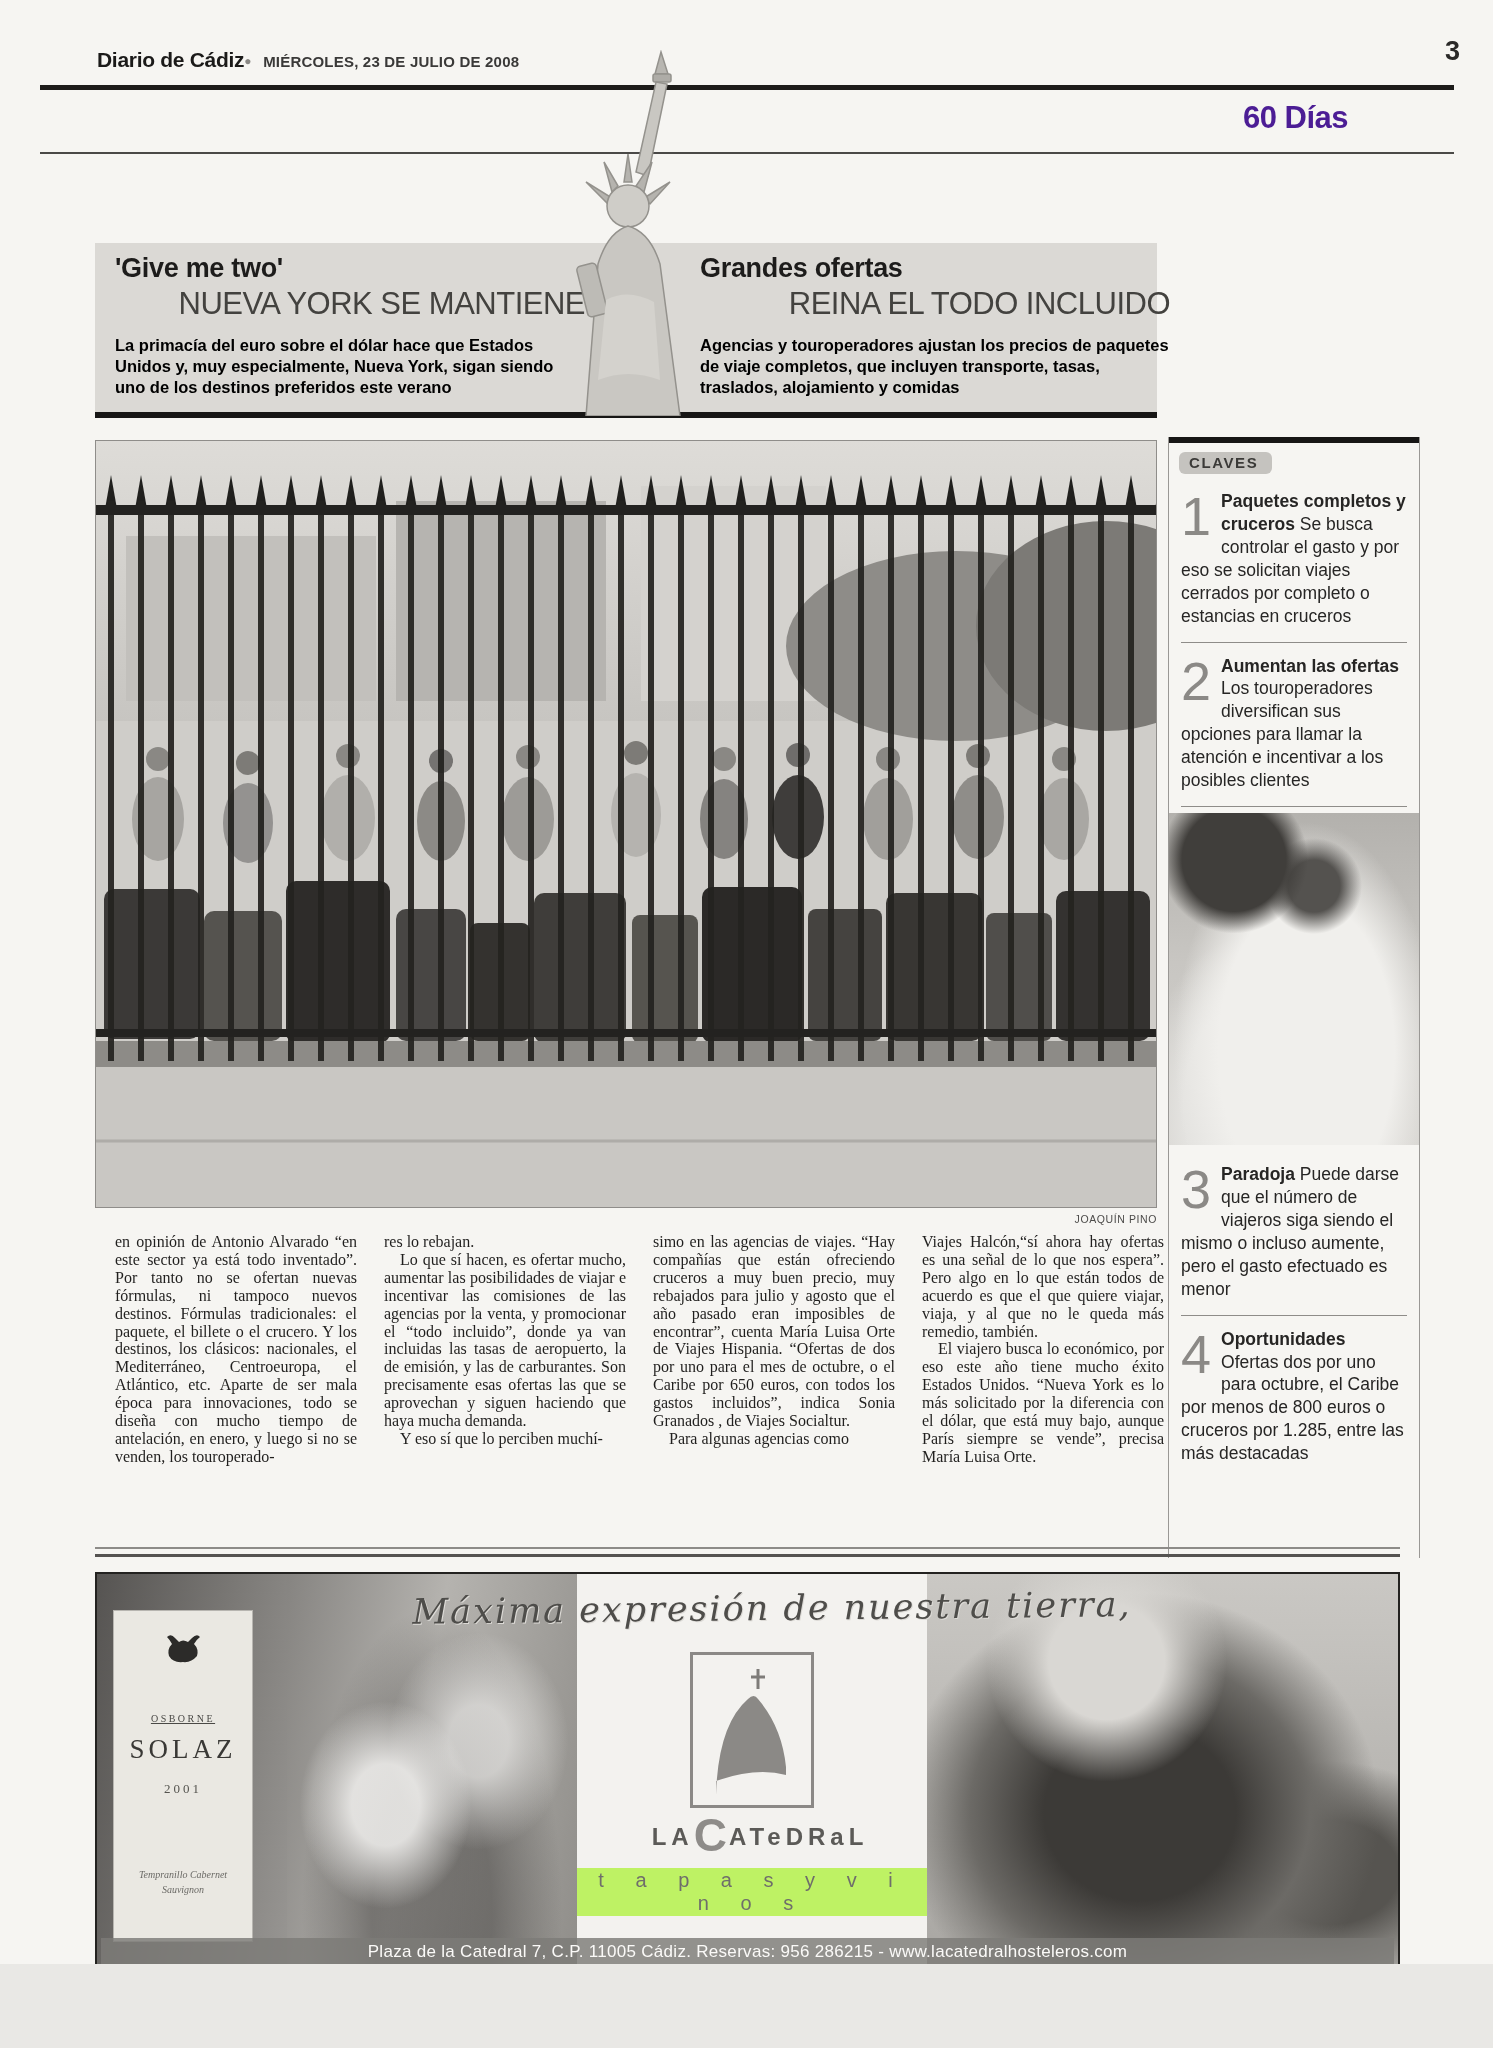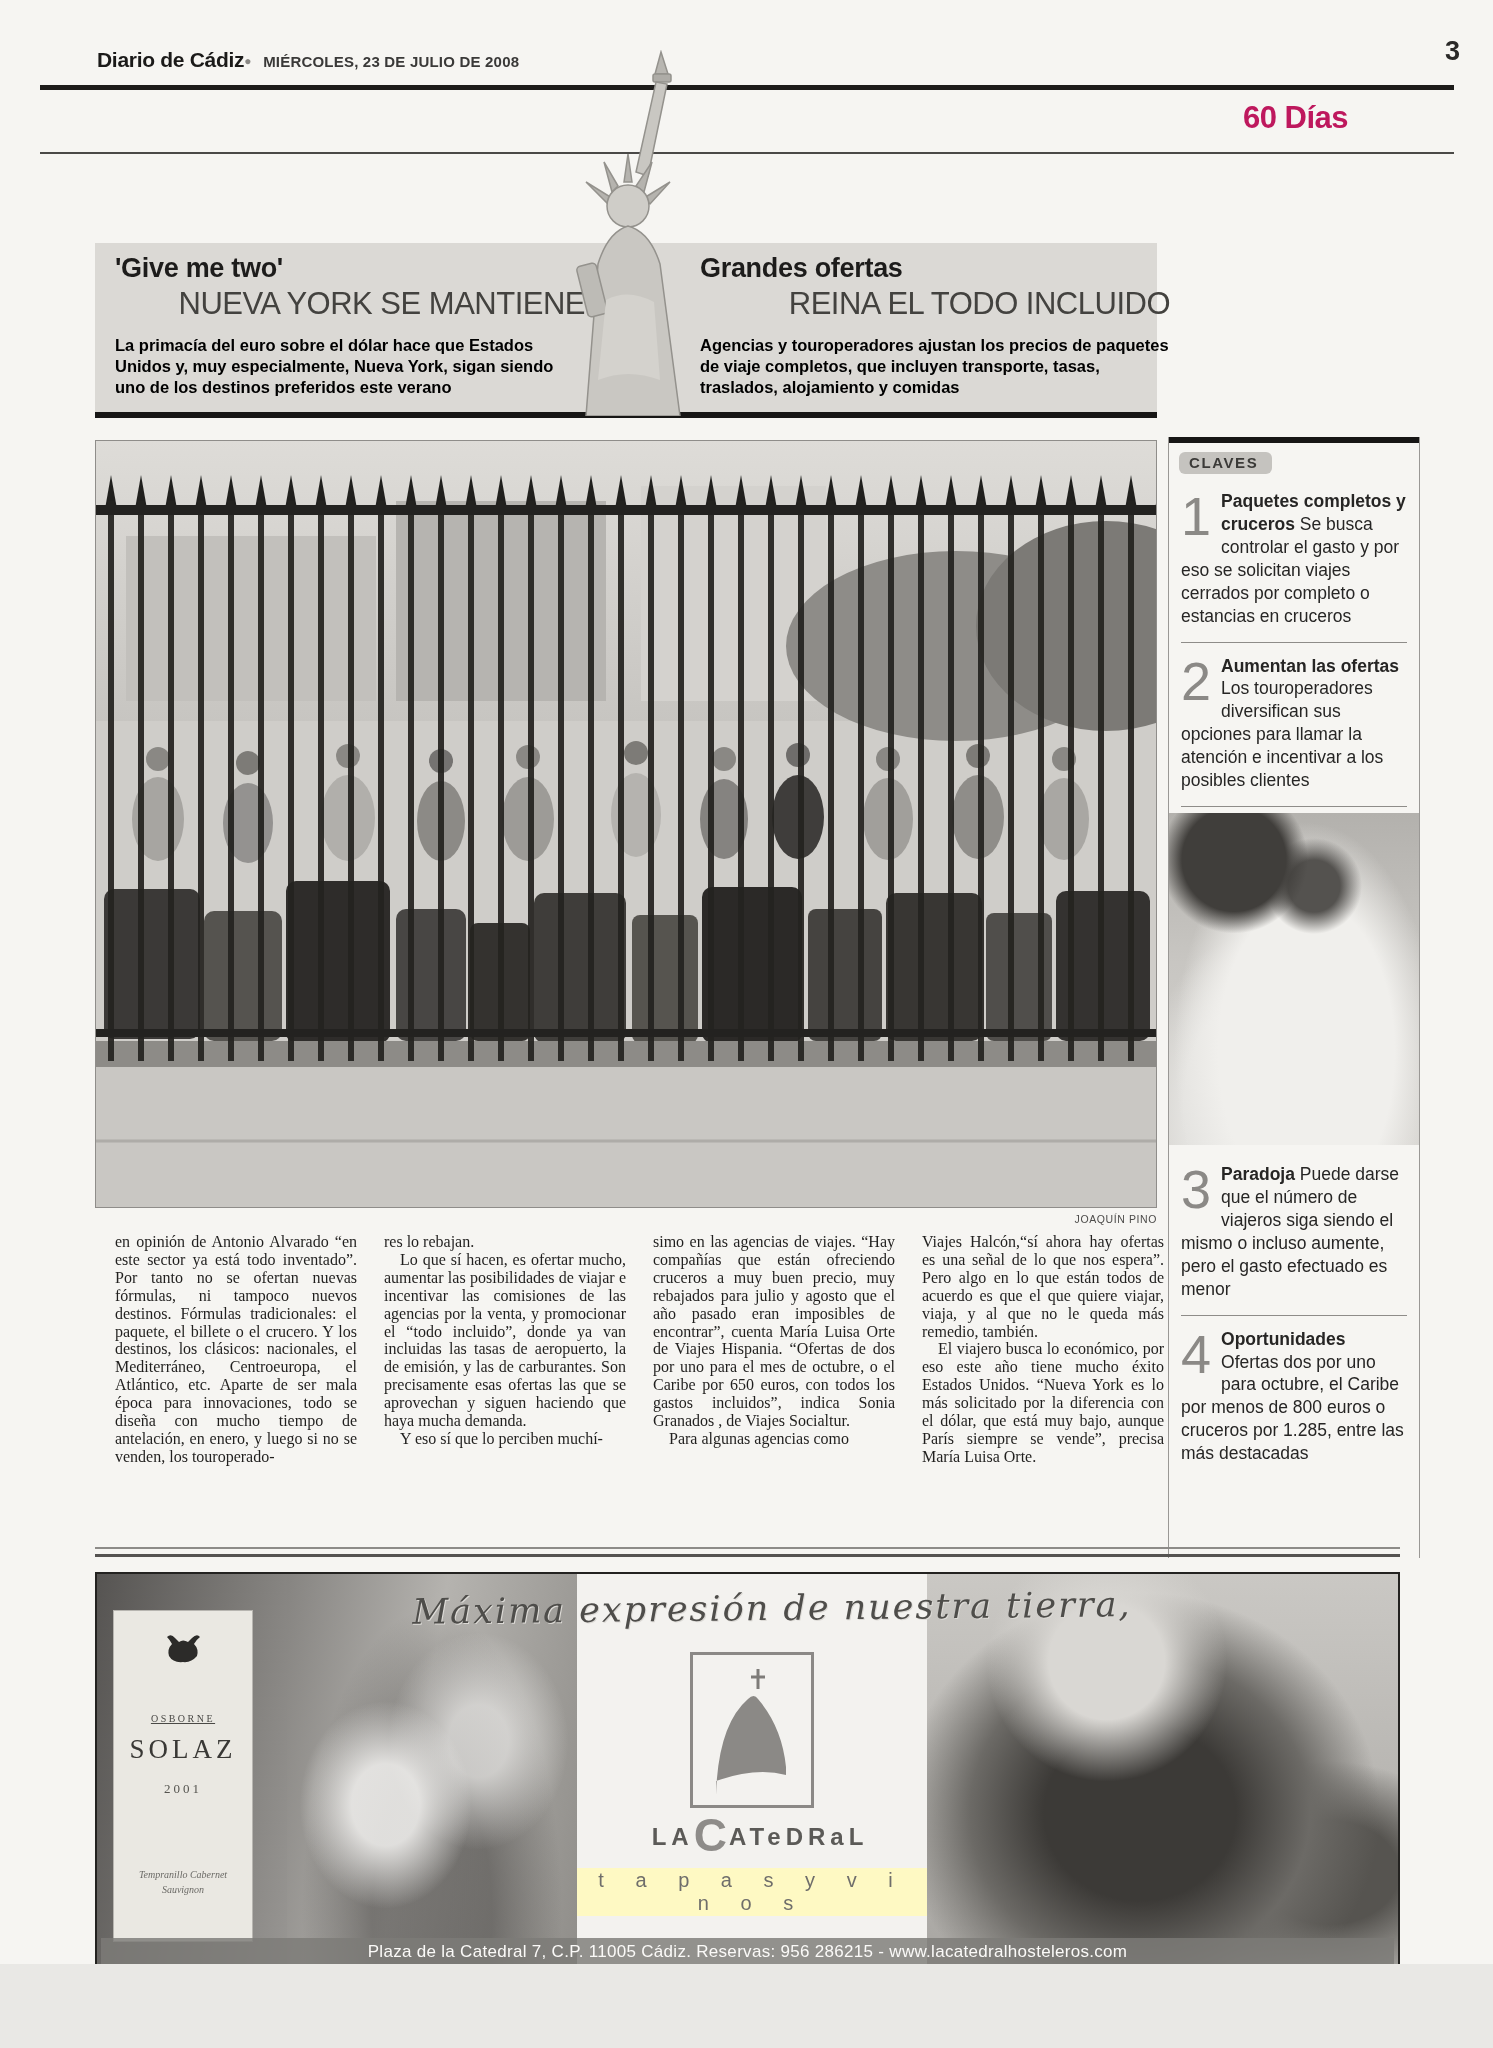--- a/index.html
+++ b/index.html
@@ -9,21 +9,21 @@
     font-family:"Liberation Sans",sans-serif;color:#1d1c1b;
   }
   .abs{position:absolute;}
 
   
   .masthead{left:97px;top:48px;font-size:21px;font-weight:bold;letter-spacing:-.3px;color:#1b1a19;}
   .masthead .date{font-weight:bold;font-size:15px;color:#3a3938;letter-spacing:.2px;margin-left:10px;}
   .masthead .dot{color:#8a8885;font-size:12px;vertical-align:2px;margin-right:2px;}
   .pagenum{left:1420px;top:36px;width:40px;text-align:right;font-size:27px;font-weight:bold;color:#2a2928;}
   .rule-heavy-top{left:40px;top:85px;width:1414px;height:5px;background:#1d1c1a;}
-  .section-title{left:1000px;top:100px;width:348px;text-align:right;font-size:31px;font-weight:bold;color:#be185d;letter-spacing:-.5px;}
+  .section-title{left:1000px;top:100px;width:348px;text-align:right;font-size:31px;font-weight:bold;color:#4c1d95;letter-spacing:-.5px;}
   .rule-thin-top{left:40px;top:152px;width:1414px;height:2px;background:#4a4947;}
 
   
   .band{left:95px;top:243px;width:1062px;height:169px;background:#dbd9d5;}
   .feature{position:absolute;top:10px;}
   .feature .kicker{font-size:27px;font-weight:bold;color:#1d1c1b;letter-spacing:-.3px;}
   .feature .headline{font-size:31px;font-weight:normal;color:#43423f;letter-spacing:-.5px;margin-top:2px;text-align:right;}
   .feature .standfirst{font-size:16.5px;font-weight:bold;color:#000000;line-height:1.28;margin-top:13px;}
   .feature-left{left:20px;width:470px;}
   .feature-right{left:605px;width:470px;}
@@ -74,21 +74,21 @@
   .ad-glasses{position:absolute;left:190px;top:0;width:290px;height:100%;
     background:
       radial-gradient(ellipse at 34% 58%, rgba(242,241,239,.85) 0 34px, rgba(242,241,239,0) 86px),
       radial-gradient(ellipse at 66% 42%, rgba(236,235,233,.7) 0 30px, rgba(236,235,233,0) 90px),
       radial-gradient(ellipse at 50% 85%, rgba(70,68,66,.55) 0 60px, rgba(70,68,66,0) 130px),
       linear-gradient(100deg,#868481 0%,#b5b3af 45%,#908e8a 100%);}
   .ad-center{position:absolute;left:480px;top:0;width:350px;height:100%;background:#f3f2ef;text-align:center;}
   .dome-frame{display:inline-block;margin-top:78px;width:118px;height:150px;border:3px solid #8b8986;background:#f3f2ef;}
   .logo-line{color:#5b5a57;letter-spacing:5px;font-size:24px;font-weight:bold;padding-left:16px;}
   .logo-line .bigc{font-size:46px;color:#8e8c89;vertical-align:-6px;letter-spacing:2px;}
-  .ad-sub{display:inline-block;margin-top:6px;background:#fef9c3;padding:1px 10px;
+  .ad-sub{display:inline-block;margin-top:6px;background:#bef264;padding:1px 10px;
     font-size:20px;letter-spacing:13px;color:#6f6e6b;}
   .ad-food{position:absolute;left:830px;top:0;width:473px;height:100%;
     background:
       radial-gradient(circle at 38% 22%, #d9d7d3 0 58px, rgba(217,215,211,0) 120px),
       radial-gradient(ellipse at 45% 60%, #3c3a37 0 96px, #6c6a66 170px, rgba(108,106,102,0) 240px),
       radial-gradient(ellipse at 85% 75%, #565450 0 70px, rgba(86,84,80,0) 150px),
       linear-gradient(180deg,#cac8c4 0%,#a8a6a2 100%);}
   .ad-tagline{position:absolute;left:215px;top:14px;width:920px;text-align:center;
     font-family:"DejaVu Serif",serif;font-style:italic;font-size:35px;letter-spacing:2px;color:#4e4d4a;
     text-shadow:1px 1px 0 #dcdad6;transform:rotate(-.6deg);z-index:4;}

